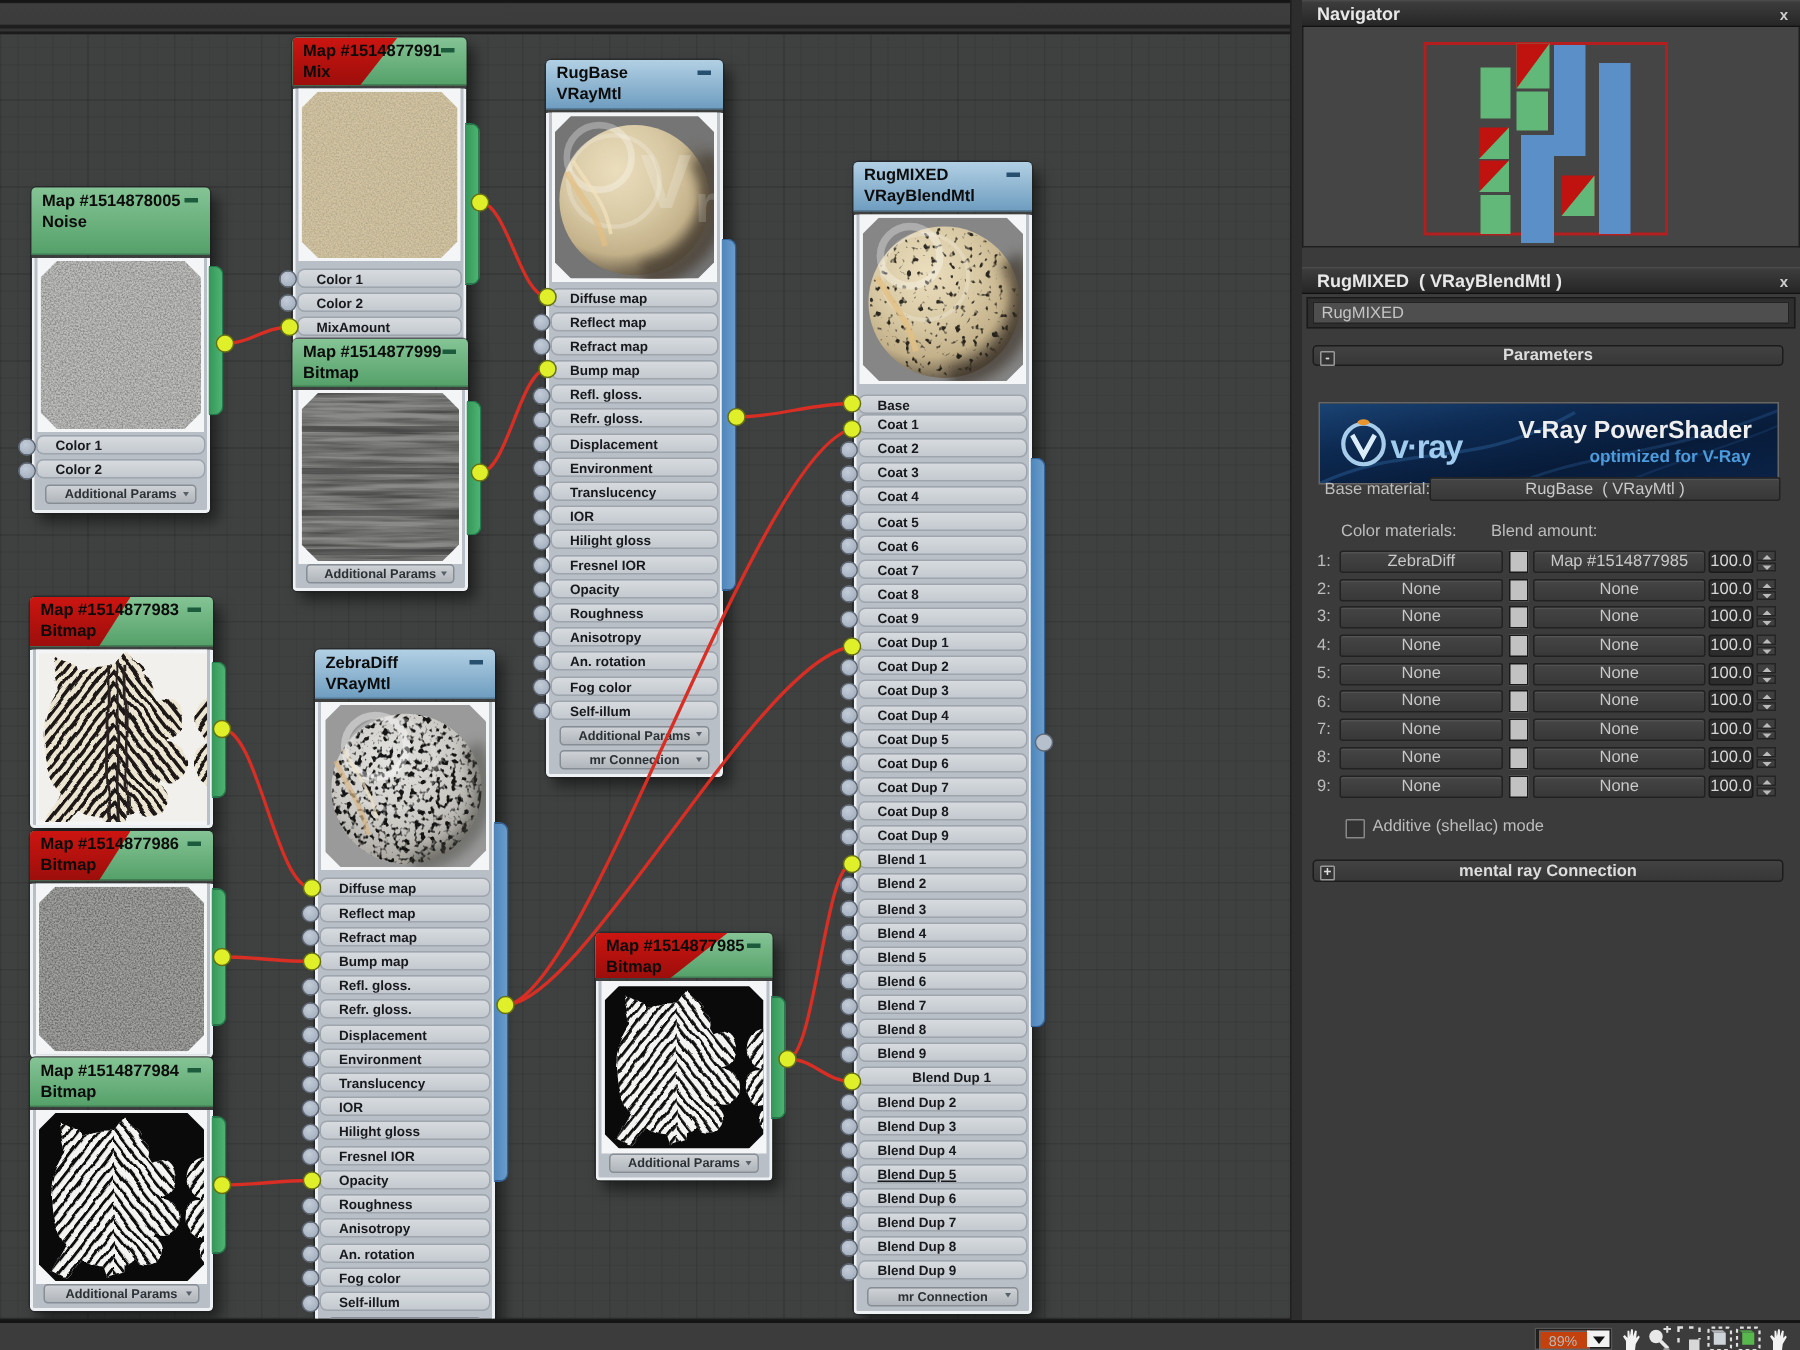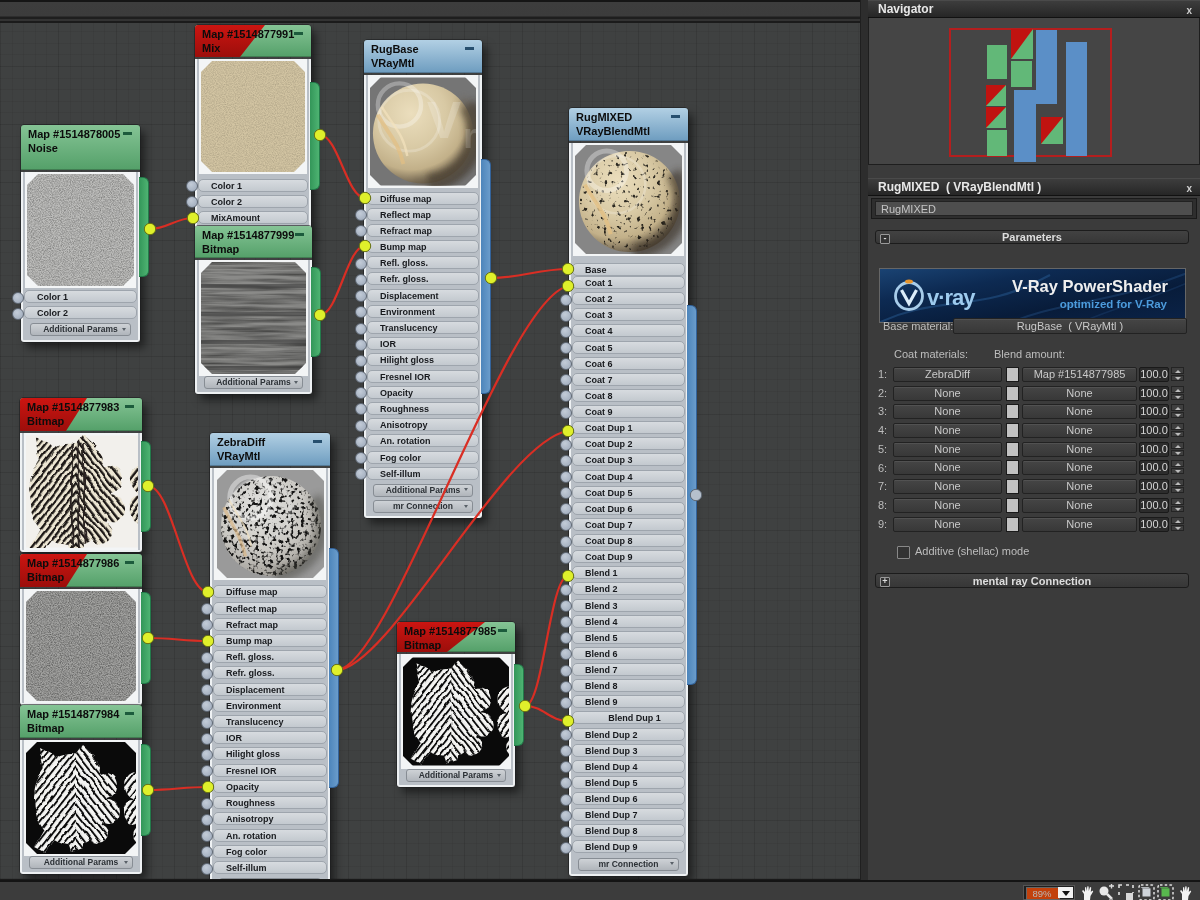--- a/index.html
+++ b/index.html
@@ -317,21 +317,21 @@
             <div class="row" style="margin-bottom:3.14px;"><div class="c"></div>Blend 4</div>
             <div class="row" style="margin-bottom:3.14px;"><div class="c"></div>Blend 5</div>
             <div class="row" style="margin-bottom:3.14px;"><div class="c"></div>Blend 6</div>
             <div class="row" style="margin-bottom:3.14px;"><div class="c"></div>Blend 7</div>
             <div class="row" style="margin-bottom:3.14px;"><div class="c"></div>Blend 8</div>
             <div class="row" style="margin-bottom:3.14px;"><div class="c"></div>Blend 9</div>
             <div class="row" style="margin-bottom:3.14px;text-align:center;"><div class="c y"></div>Blend Dup 1</div>
             <div class="row" style="margin-bottom:3.14px;"><div class="c"></div>Blend Dup 2</div>
             <div class="row" style="margin-bottom:3.14px;"><div class="c"></div>Blend Dup 3</div>
             <div class="row" style="margin-bottom:3.14px;"><div class="c"></div>Blend Dup 4</div>
-            <div class="row" style="margin-bottom:3.14px;"><div class="c"></div>Blend Dup 5</div>
+            <div class="row" style="margin-bottom:3.14px;text-decoration:underline;"><div class="c"></div>Blend Dup 5</div>
             <div class="row" style="margin-bottom:3.14px;"><div class="c"></div>Blend Dup 6</div>
             <div class="row" style="margin-bottom:3.14px;"><div class="c"></div>Blend Dup 7</div>
             <div class="row" style="margin-bottom:3.14px;"><div class="c"></div>Blend Dup 8</div>
             <div class="row" style="margin-bottom:3.14px;"><div class="c"></div>Blend Dup 9</div>
           </div>
           <div class="foot">mr Connection</div>
         </div>
         <div class="obar b" style="right:-9px;top:197px;height:380px;"></div>
       </div>
 <div class="node" style="left:210px;top:410px;width:120px;">
@@ -580,21 +580,21 @@
 <circle cx="29" cy="27" r="13.5" fill="none" stroke="#a8cdea" stroke-width="2.8"></circle>
 <path d="M21.5,21 L29,34.5 L36.5,21" fill="none" stroke="#dcedfa" stroke-width="3.2"></path>
 <ellipse cx="29" cy="12.5" rx="4" ry="2" fill="#e8952d"></ellipse>
 <text x="47" y="36" font-size="22" font-weight="bold" fill="#9ecbee" font-family="Liberation Sans" letter-spacing="-1">v·ray</text>
 <text x="288" y="23" text-anchor="end" font-size="16.5" font-weight="bold" fill="#efefef" font-family="Liberation Sans">V-Ray PowerShader</text>
 <text x="287" y="39" text-anchor="end" font-size="11.5" font-weight="bold" fill="#4c9bdc" font-family="Liberation Sans">optimized for V-Ray</text>
 </svg>
       </div>
       <div class="lbl" style="left:15px;top:320px;">Base material:</div>
       <div class="btn" style="left:85px;top:318px;width:234px;height:16px;line-height:15px;">RugBase&nbsp; ( VRayMtl )</div>
-      <div class="lbl" style="left:26px;top:348px;">Coat materials:</div>
+      <div class="lbl" style="left:26px;top:348px;">Color materials:</div>
       <div class="lbl" style="left:126px;top:348px;">Blend amount:</div>
       <div class="lbl" style="left:10px;top:368px;">1:</div>
       <div class="btn" style="left:25px;top:367px;width:109px;height:14.5px;line-height:13.5px;">ZebraDiff</div>
       <div class="sw" style="left:138px;top:367px;width:13px;height:14.5px;"></div>
       <div class="btn" style="left:154px;top:367px;width:115px;height:14.5px;line-height:13.5px;">Map #1514877985</div>
       <div class="val" style="left:271px;top:367px;width:30px;height:14.5px;line-height:13.5px;">100.0</div>
       <div class="spin" style="left:303px;top:367px;height:14.5px;">
         <div class="u"></div>
         <div class="d"></div>
       </div>

